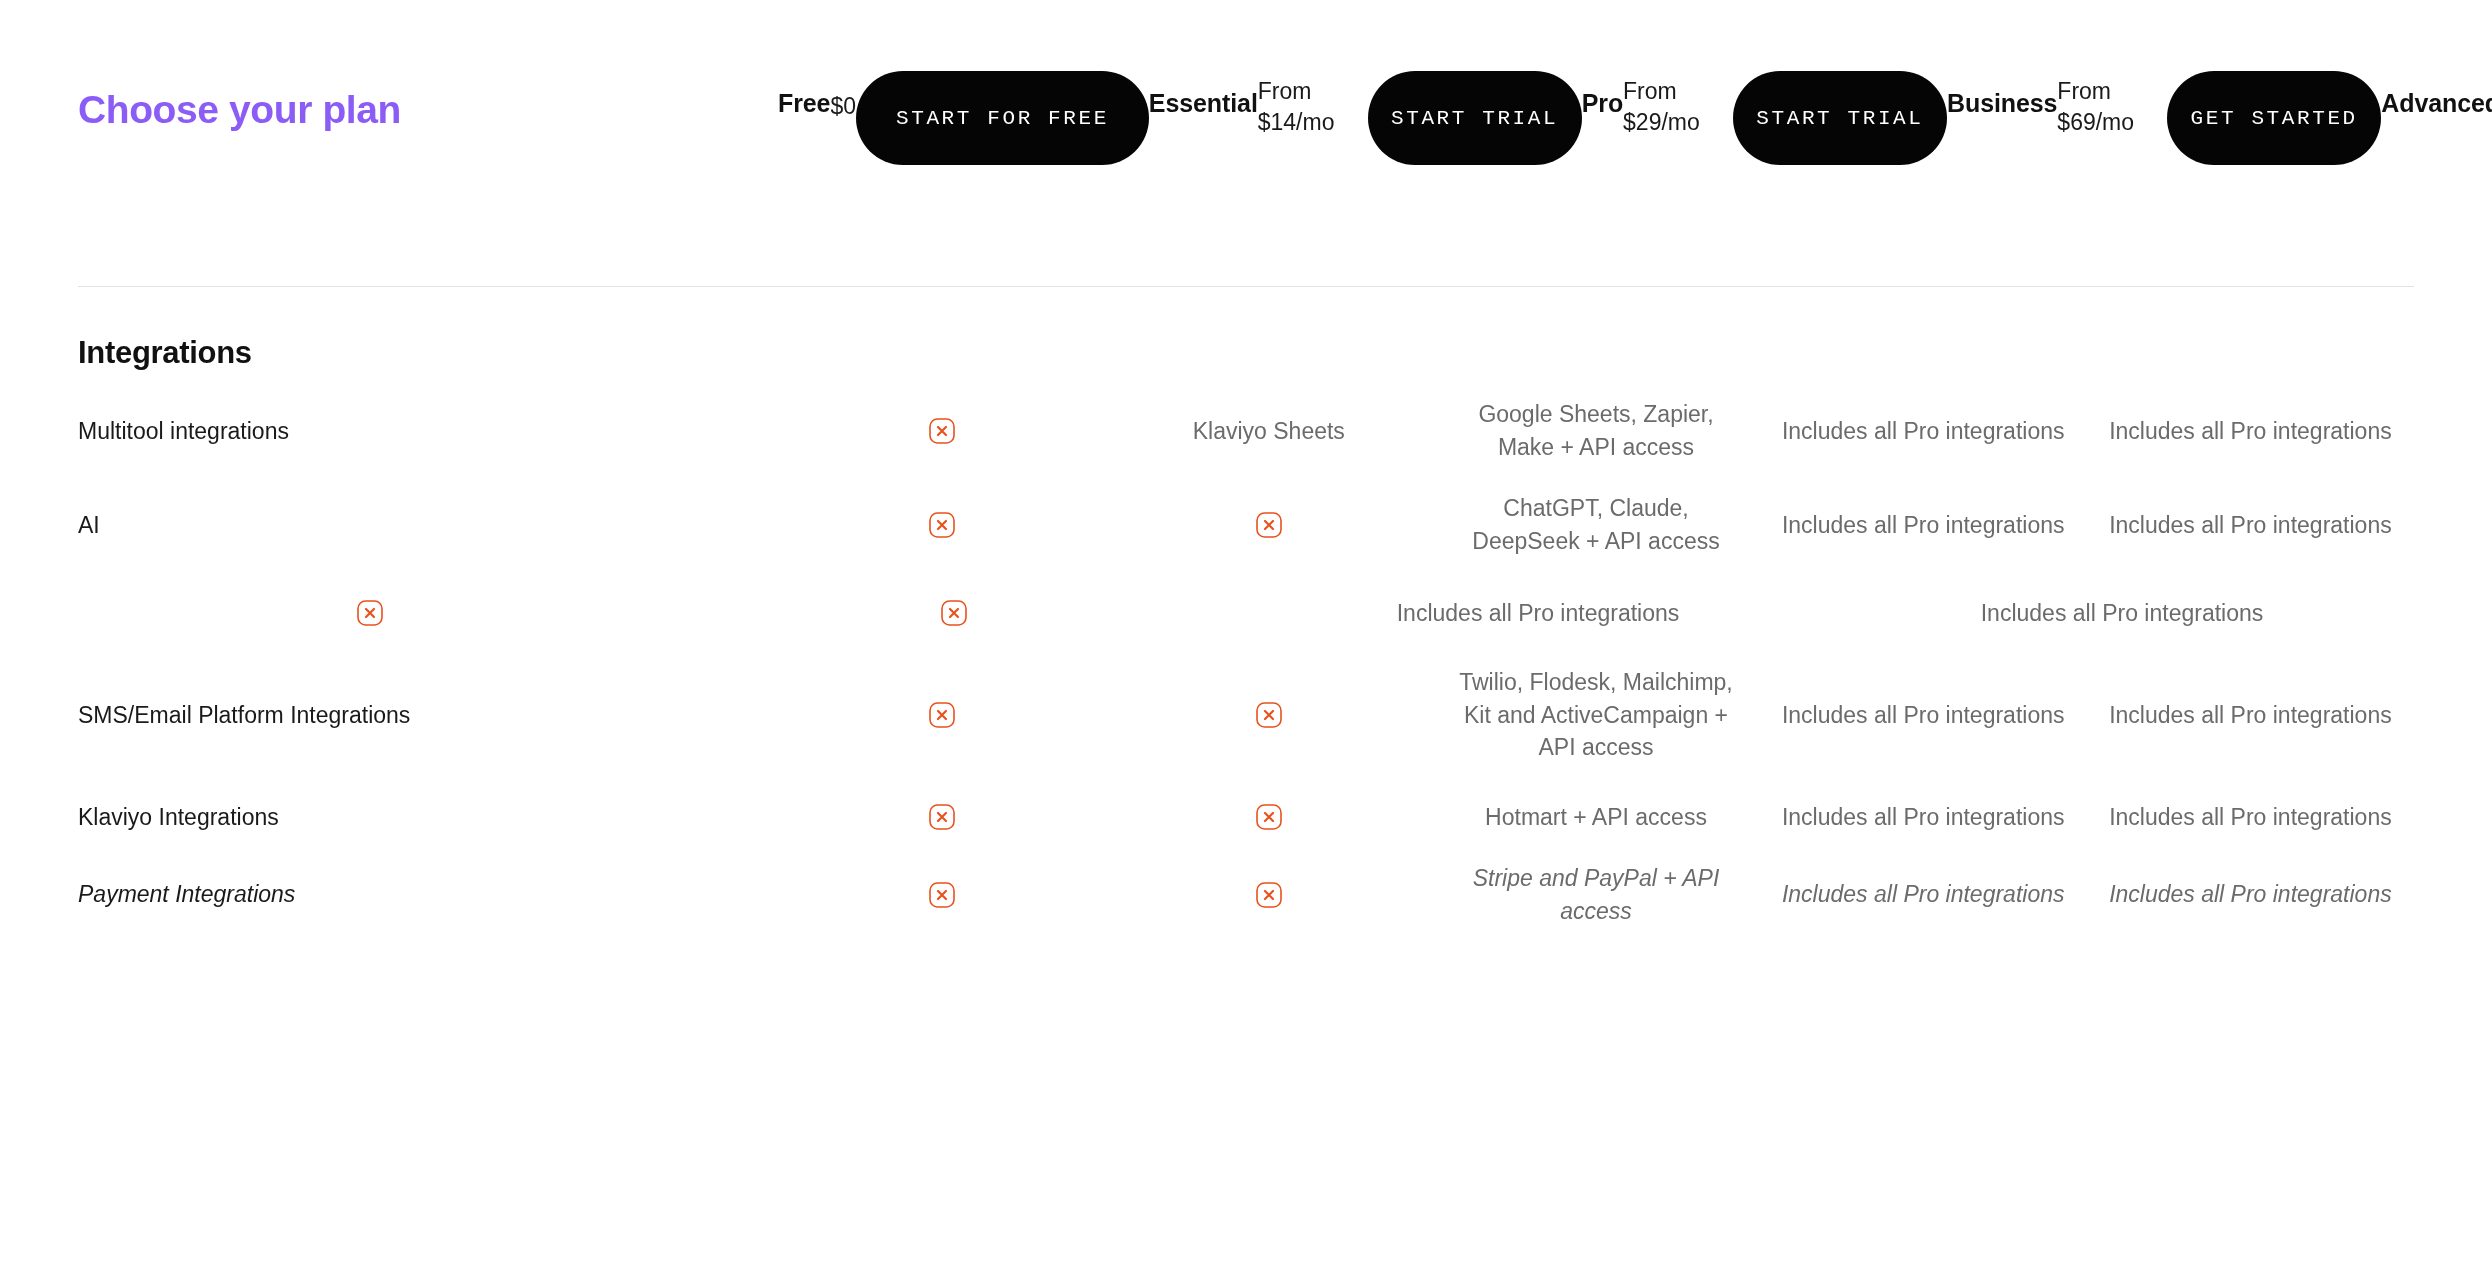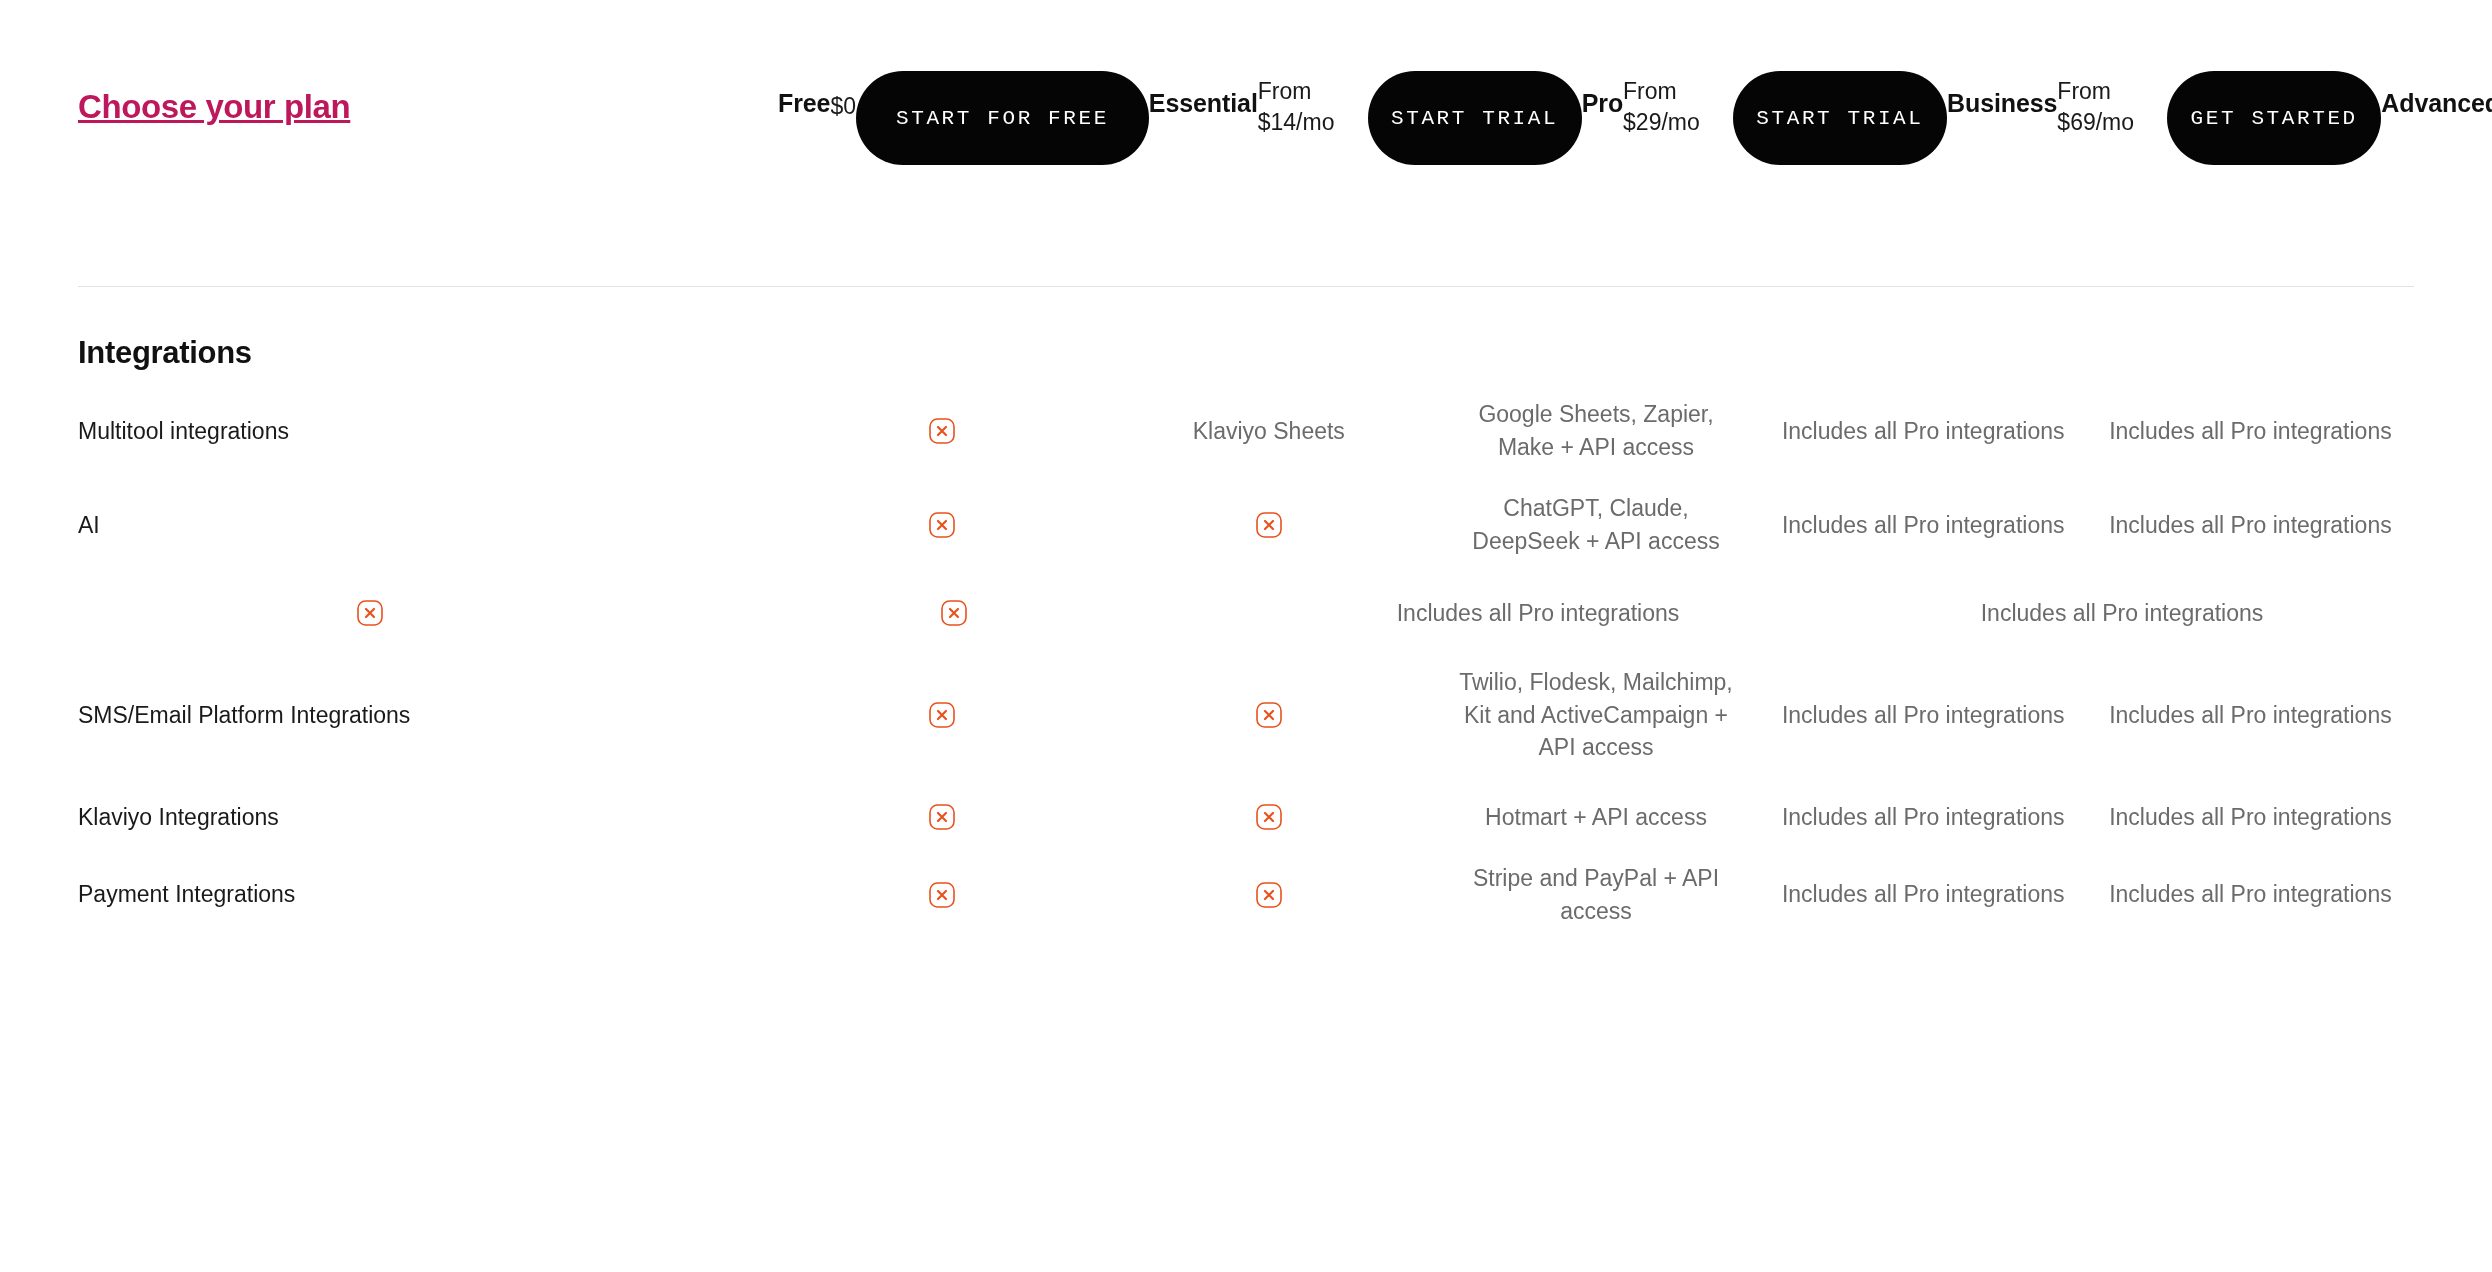--- a/index.html
+++ b/index.html
@@ -24,27 +24,26 @@
   .plan-header {
     display: flex;
     align-items: flex-start;
     padding-top: 42px;
     height: 286px;
   }
 
   .plan-header-title {
     width: 700px;
     flex: 0 0 700px;
-    font-size: 33px;
+    font-size: 39px;
     font-weight: 700;
-    color: #be185d;
+    color: #8b5cf6;
     letter-spacing: -0.4px;
     padding-top: 45px;
     line-height: 1.2;
-    text-decoration: underline;
   }
 
   .plan-cols {
     flex: 1 1 auto;
     display: flex;
   }
 
   .plan-col {
     flex: 1 1 0;
     display: flex;
@@ -154,21 +153,21 @@
     width: 26px;
     height: 26px;
     flex: 0 0 26px;
   }
   .x-icon svg { display: block; width: 26px; height: 26px; }
 
   
   .row-h-100 { height: 100px; }
   .row-h-88  { height: 88px; }
   .row-h-116 { height: 116px; }
-  .row-h-67  { height: 67px; }
+  .row-h-67  { height: 67px; font-style: italic; }
 </style>
 </head>
 <body>
 
 <div class="page">
 
   <div class="plan-header">
     <div class="plan-header-title">Choose your plan</div>
     <div class="plan-cols">
         <div class="plan-col">

